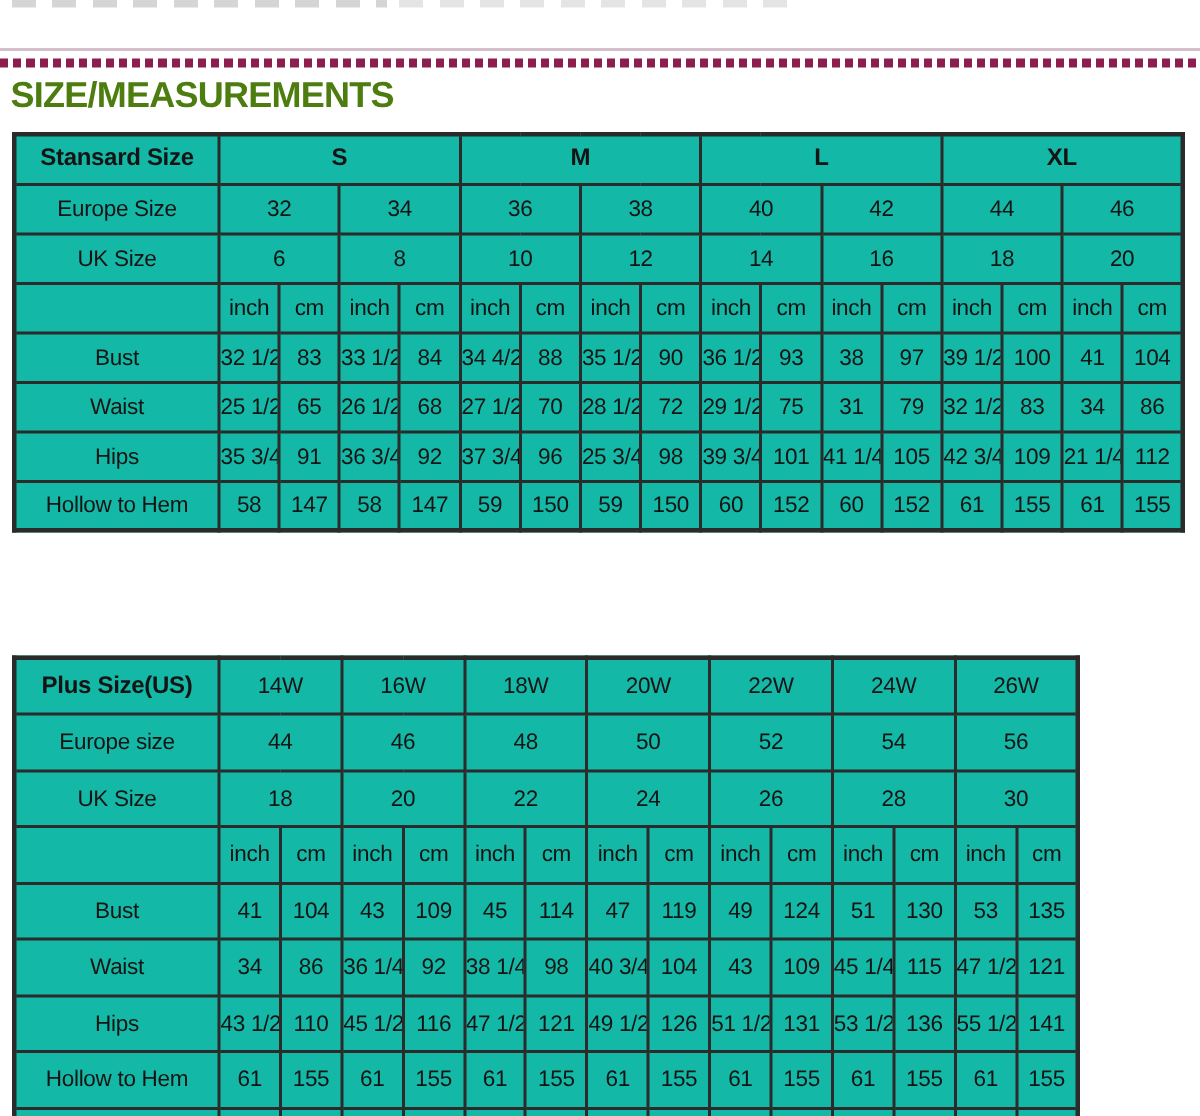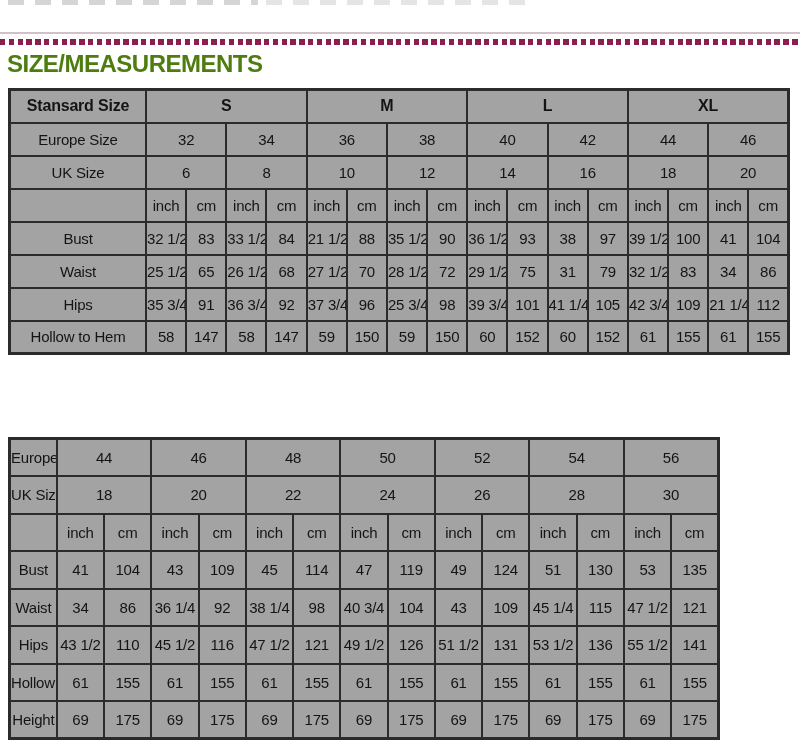--- a/index.html
+++ b/index.html
@@ -30,21 +30,21 @@
   .title{
     position:absolute; top:50px; left:7px; margin:0;
     font-size:24px; font-weight:bold; letter-spacing:-.5px;
     color:#4d7c0f;
   }
 
   table{
     border-collapse:collapse;
     table-layout:fixed;
     position:absolute;
-    background:#a3a3a3;
+    background:#14b8a6;
     border:3px solid #2b2b2b;
   }
   td{
     border:2px solid #2b2b2b;
     text-align:center;
     vertical-align:middle;
     font-size:15px;
     color:#141414;
     padding:0;
     letter-spacing:-0.2px;
@@ -115,21 +115,21 @@
         <td>cm</td>
         <td>inch</td>
         <td>cm</td>
       </tr>
       <tr>
         <td>Bust</td>
         <td>32 1/2</td>
         <td>83</td>
         <td>33 1/2</td>
         <td>84</td>
-        <td>21 1/2</td>
+        <td>34 4/2</td>
         <td>88</td>
         <td>35 1/2</td>
         <td>90</td>
         <td>36 1/2</td>
         <td>93</td>
         <td>38</td>
         <td>97</td>
         <td>39 1/2</td>
         <td>100</td>
         <td>41</td>
@@ -191,20 +191,30 @@
         <td>155</td>
         <td>61</td>
         <td>155</td>
       </tr>
     </tbody>
 </table>
 
 <table class="t2">
   <tbody id="t2-body">
       <tr>
+        <td class="b" style="width: 134px;">Plus Size(US)</td>
+        <td colspan="2">14W</td>
+        <td colspan="2">16W</td>
+        <td colspan="2">18W</td>
+        <td colspan="2">20W</td>
+        <td colspan="2">22W</td>
+        <td colspan="2">24W</td>
+        <td colspan="2">26W</td>
+      </tr>
+      <tr>
         <td>Europe size</td>
         <td colspan="2">44</td>
         <td colspan="2">46</td>
         <td colspan="2">48</td>
         <td colspan="2">50</td>
         <td colspan="2">52</td>
         <td colspan="2">54</td>
         <td colspan="2">56</td>
       </tr>
       <tr>

